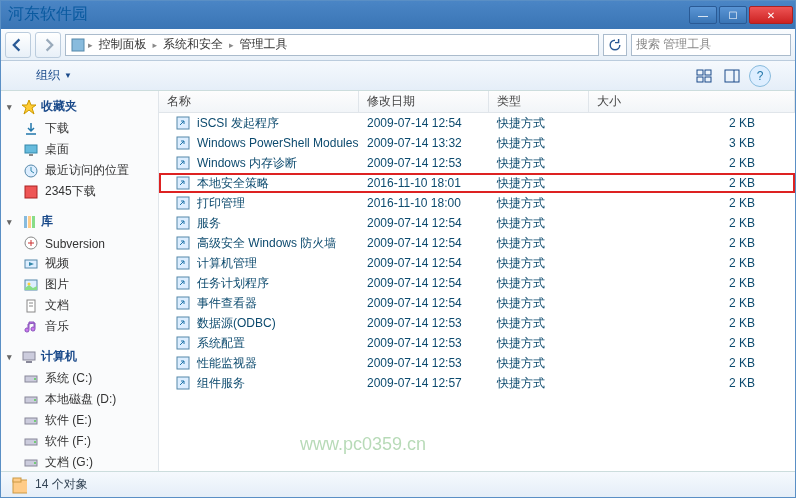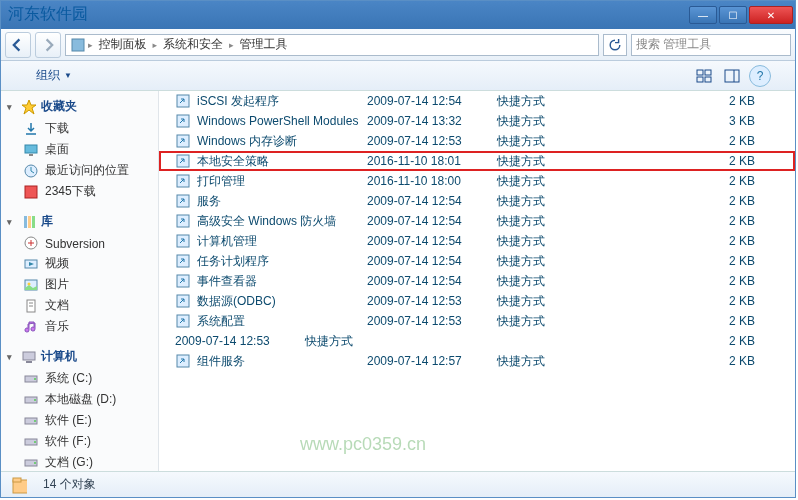--- a/index.html
+++ b/index.html
@@ -29,21 +29,21 @@
 .main{flex:1;overflow:auto;background:#fff}
 .colhead{display:flex;height:22px;border-bottom:1px solid #e0e5ea;background:linear-gradient(#fdfdfd,#f2f5f8);position:sticky;top:0}
 .ch{padding:3px 8px;border-right:1px solid #e0e5ea;color:#444;display:flex;align-items:center}
 .ch.name{width:200px}.ch.date{width:130px}.ch.type{width:100px}.ch.size{flex:1}
 .row{display:flex;height:20px;align-items:center;padding-left:8px}
 .row.hl{outline:2px solid #d22;outline-offset:-2px}
 .cell{padding:0 8px;white-space:nowrap;overflow:hidden;color:#0c4a6e}
 .cell.name{width:192px;display:flex;align-items:center;gap:6px}
 .cell.date{width:130px}.cell.type{width:100px}.cell.size{flex:1;text-align:right;padding-right:40px}
 .ficon{width:16px;height:16px;flex-shrink:0}
-.status{height:26px;background:linear-gradient(#f5f9fd,#e5eef8);border-top:1px solid #cdd;display:flex;align-items:center;padding:0 10px;gap:16px;color:#345}
+.status{height:26px;background:linear-gradient(#f5f9fd,#e5eef8);border-top:1px solid #cdd;display:flex;align-items:center;padding:0 10px;gap:8px;color:#345}
 .watermark{position:absolute;left:8px;top:4px;font-size:16px;font-weight:normal;color:#0a5aa0;pointer-events:none;z-index:99}
 .wm2{position:absolute;left:300px;bottom:45px;font-size:18px;color:rgba(50,150,50,.35);pointer-events:none;z-index:99}
 svg{display:block}
 </style>
 </head>
 <body>
 
 <div class="watermark">河东软件园</div>
 <div class="wm2">www.pc0359.cn</div>
 
@@ -271,20 +271,26 @@
               <svg width="16" height="16" viewBox="0 0 16 16">
                 <rect x="2" y="5" width="12" height="6" fill="#ccd" stroke="#889"></rect>
                 <circle cx="12" cy="8" r="1" fill="#5c5"></circle>
               </svg>
             </span>
             <span>文档 (G:)</span>
           </div>
         </div>
       </div>
   <div class="main">
+   <div class="colhead">
+    <div class="ch name">名称</div>
+    <div class="ch date">修改日期</div>
+    <div class="ch type">类型</div>
+    <div class="ch size">大小</div>
+   </div>
    <div id="rows">
           <div class="row">
             <div class="cell name">
               <span class="ficon">
                 <svg width="16" height="16" viewBox="0 0 16 16">
                   <rect x="2" y="2" width="12" height="12" fill="#def" stroke="#58a"></rect>
                   <path d="M5 10l4-4m0 0h-3m3 0v3" fill="none" stroke="#27a"></path>
                 </svg>
               </span>
               <span>iSCSI 发起程序</span>
@@ -441,20 +447,29 @@
                   <path d="M5 10l4-4m0 0h-3m3 0v3" fill="none" stroke="#27a"></path>
                 </svg>
               </span>
               <span>系统配置</span>
             </div>
             <div class="cell date">2009-07-14 12:53</div>
             <div class="cell type">快捷方式</div>
             <div class="cell size">2 KB</div>
           </div>
           <div class="row">
+            <div class="cell name">
+              <span class="ficon">
+                <svg width="16" height="16" viewBox="0 0 16 16">
+                  <rect x="2" y="2" width="12" height="12" fill="#def" stroke="#58a"></rect>
+                  <path d="M5 10l4-4m0 0h-3m3 0v3" fill="none" stroke="#27a"></path>
+                </svg>
+              </span>
+              <span>性能监视器</span>
+            </div>
             <div class="cell date">2009-07-14 12:53</div>
             <div class="cell type">快捷方式</div>
             <div class="cell size">2 KB</div>
           </div>
           <div class="row">
             <div class="cell name">
               <span class="ficon">
                 <svg width="16" height="16" viewBox="0 0 16 16">
                   <rect x="2" y="2" width="12" height="12" fill="#def" stroke="#58a"></rect>
                   <path d="M5 10l4-4m0 0h-3m3 0v3" fill="none" stroke="#27a"></path>

